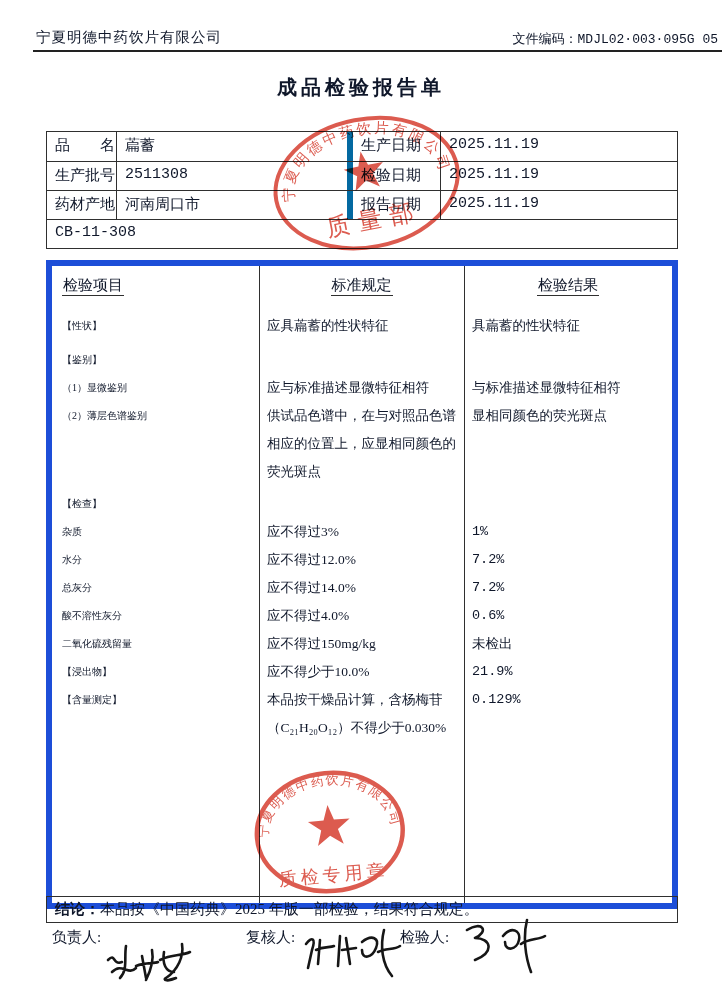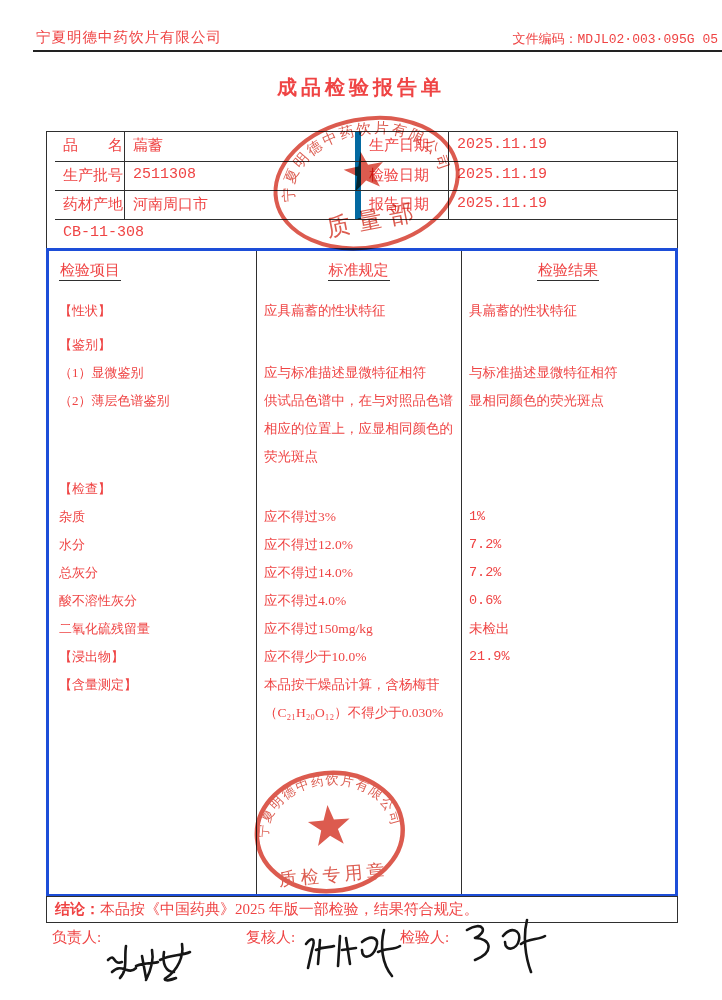--- a/index.html
+++ b/index.html
@@ -1,56 +1,56 @@
 <!DOCTYPE html>
 <html><head>
 <meta charset="utf-8">
 <style>
   html,body{margin:0;padding:0;background:#9a9a9a;}
   .page{
     position:relative;width:722px;height:1000px;margin:0 auto;background:#ffffff;
-    font-family:"Liberation Serif","DejaVu Serif",serif;color:#ef4444;overflow:hidden;
+    font-family:"Liberation Serif","DejaVu Serif",serif;color:#0f172a;overflow:hidden;
   }
   .mono{font-family:"Liberation Mono","DejaVu Sans Mono",monospace;}
 
   
   .co-name{position:absolute;left:36px;top:28px;font-size:14.5px;letter-spacing:1px;}
   .doc-code{position:absolute;right:4px;top:30px;font-size:13px;white-space:nowrap;}
   .head-rule{position:absolute;left:33px;top:50px;width:689px;height:2px;background:#222;}
 
   .report-title{
     position:absolute;left:0;top:74px;width:100%;text-align:center;
     font-size:20px;font-weight:700;letter-spacing:4px;
   }
 
   
   .info-table{position:absolute;left:46px;top:131px;width:632px;border:1px solid #2f2f2f;box-sizing:border-box;background:transparent;}
-  .irow{display:flex;height:29px;box-sizing:border-box;margin-left:8px;}
+  .irow{display:flex;height:29px;box-sizing:border-box;}
   .irow + .irow{border-top:1px solid #2f2f2f;}
   .ic{box-sizing:border-box;padding:4px 6px 0 8px;font-size:15px;white-space:nowrap;overflow:visible;}
   .ic-l1{width:70px;border-right:1px solid #2f2f2f;}
   .ic-v1{width:236px;border-right:6px solid #0369a1;}
   .ic-l2{width:88px;border-right:1px solid #2f2f2f;}
   .ic-v2{flex:1;}
   .ic-merged{width:306px;border-right:1px solid #2f2f2f;}
 
   
-  .main-table{position:absolute;left:46px;top:248px;width:632px;height:649px;border:3px solid #1d4ed8;box-sizing:border-box;}
+  .main-table{position:absolute;left:46px;top:260px;width:632px;height:649px;border:6px solid #1d4ed8;box-sizing:border-box;}
   .vline{position:absolute;top:0;bottom:0;width:1px;background:#2f2f2f;}
   .vline-1{left:207px;}
   .vline-2{left:412px;}
   .mhead{display:flex;height:46px;padding-top:10px;box-sizing:border-box;font-size:15px;}
   .mh{box-sizing:border-box;}
   .mh-1{width:207px;padding-left:10px;text-align:left;}
   .mh-2{width:205px;text-align:center;}
   .mh-3{flex:1;text-align:center;}
   .mh span{border-bottom:1px solid #2f2f2f;padding:0 1px 2px;}
   .mrow{display:flex;line-height:28px;}
   .mc{box-sizing:border-box;}
-  .mc1{width:207px;padding:0 8px 0 10px;font-size:13px;}
+  .mc1{width:207px;padding:0 8px 0 10px;font-size:10px;}
   .mc2{width:205px;padding:0 2px 0 8px;font-size:13.5px;}
   .mc3{flex:1;padding:0 4px 0 8px;font-size:13.5px;}
   .gap6{margin-top:6px;align-items:center;}
   .gap4{margin-top:4px;}
 
   
   .conclusion{
     position:absolute;left:46px;top:896px;width:632px;height:27px;border:1px solid #2f2f2f;
     box-sizing:border-box;font-size:15px;padding:3px 0 0 8px;white-space:nowrap;
   }
@@ -169,20 +169,21 @@
       <div class="mc mc3">未检出</div>
     </div>
     <div class="mrow">
       <div class="mc mc1">【浸出物】</div>
       <div class="mc mc2">应不得少于10.0%</div>
       <div class="mc mc3 mono">21.9%</div>
     </div>
     <div class="mrow">
       <div class="mc mc1">【含量测定】</div>
       <div class="mc mc2">本品按干燥品计算，含杨梅苷（C₂₁H₂₀O₁₂）不得少于0.030%</div>
+      <div class="mc mc3 mono">0.129%</div>
     </div>
   </div>
 
   <div class="conclusion"><b>结论：</b><span>本品按《中国药典》2025 年版一部检验，结果符合规定。</span></div>
 
   <div class="signer-label sl-1">负责人:</div>
   <div class="signer-label sl-2">复核人:</div>
   <div class="signer-label sl-3">检验人:</div>
 
   <div class="sig sig-1" aria-label="张桂艺">

